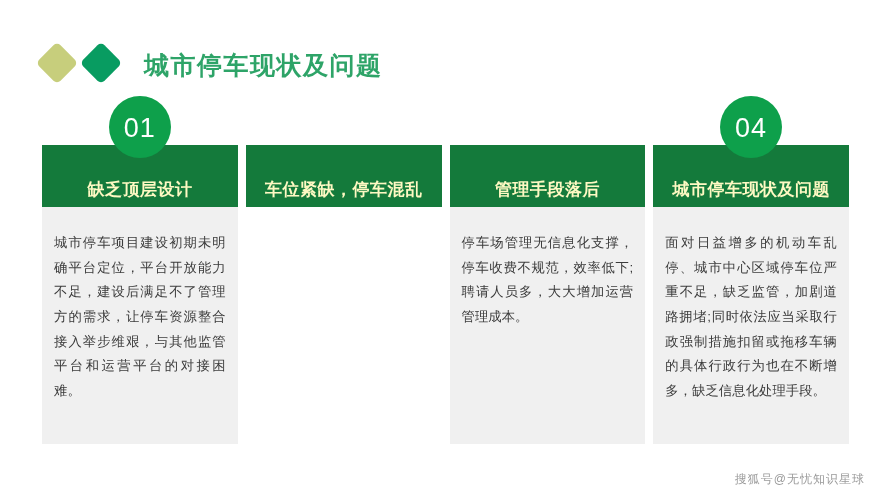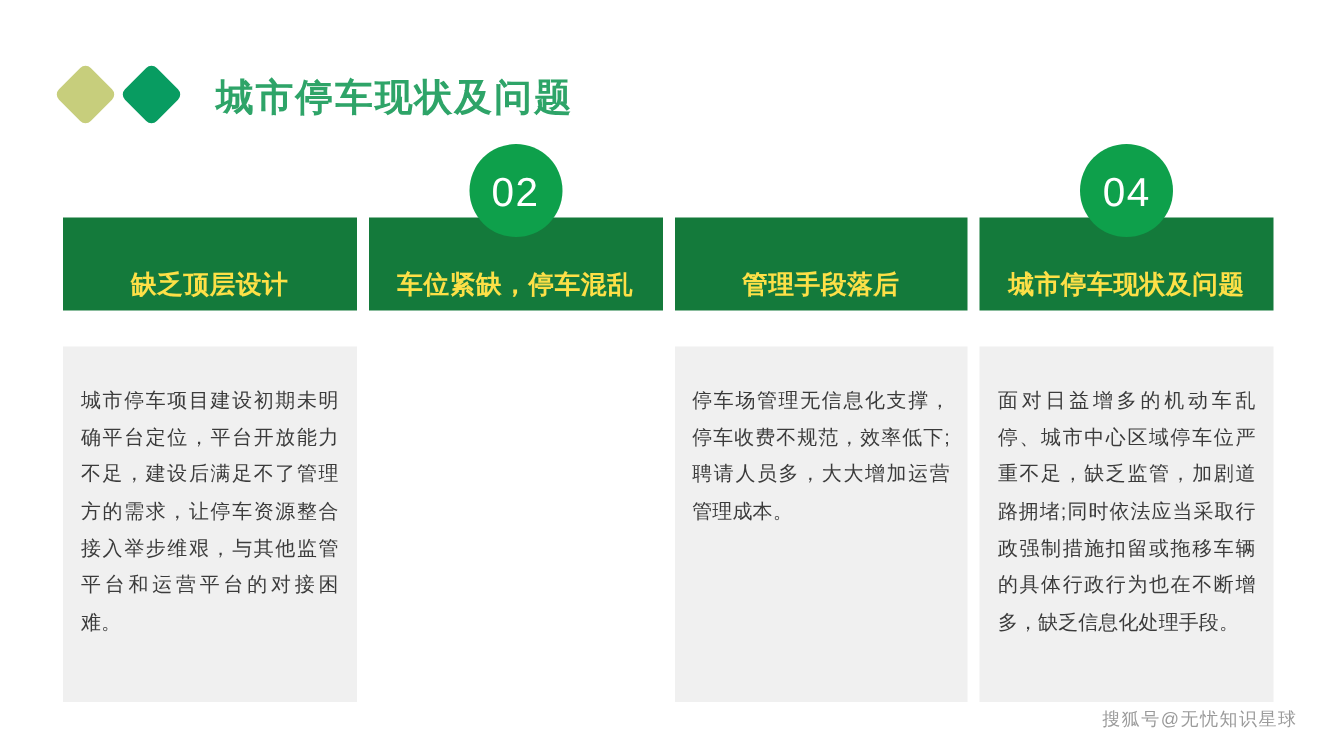--- a/index.html
+++ b/index.html
@@ -97,39 +97,38 @@
     top: 49px;
     width: 100%;
     height: 62px;
     background: #147a3b;
     z-index: 1;
     display: flex;
     align-items: flex-end;
     justify-content: center;
   }
   .card-head-title {
-    color: #fde047;
+    color: #fef9c3;
     font-size: 17px;
     font-weight: bold;
     letter-spacing: 0.5px;
     line-height: 1;
     padding-bottom: 9px;
     white-space: nowrap;
   }
   .card-body {
     position: absolute;
     left: 0;
     top: 111px;
     width: 100%;
     height: 237px;
     background: #f0f0f0;
     box-sizing: border-box;
     padding: 11px 12px 12px 12px;
     z-index: 1;
-    margin-top: 24px;
   }
   .card-body-text {
     color: #3b3b3b;
     font-size: 13.3px;
     line-height: 1.85;
     text-align: justify;
     letter-spacing: 0.1px;
     word-break: break-all;
   }
 
@@ -151,32 +150,32 @@
   <div class="diamond-group">
     <span class="diamond olive"></span>
     <span class="diamond teal"></span>
   </div>
   <div class="header-title">城市停车现状及问题</div>
 </div>
 
 <div class="cards-row">
 
   <div class="card">
+    <div class="card-number-circle">
+      <span class="card-number-text">01</span>
+    </div>
     <div class="card-head">
       <span class="card-head-title">缺乏顶层设计</span>
     </div>
     <div class="card-body">
       <p class="card-body-text">城市停车项目建设初期未明确平台定位，平台开放能力不足，建设后满足不了管理方的需求，让停车资源整合接入举步维艰，与其他监管平台和运营平台的对接困难。</p>
     </div>
   </div>
 
   <div class="card">
-    <div class="card-number-circle">
-      <span class="card-number-text">02</span>
-    </div>
     <div class="card-head">
       <span class="card-head-title">车位紧缺，停车混乱</span>
     </div>
   </div>
 
   <div class="card">
     <div class="card-head">
       <span class="card-head-title">管理手段落后</span>
     </div>
     <div class="card-body">

